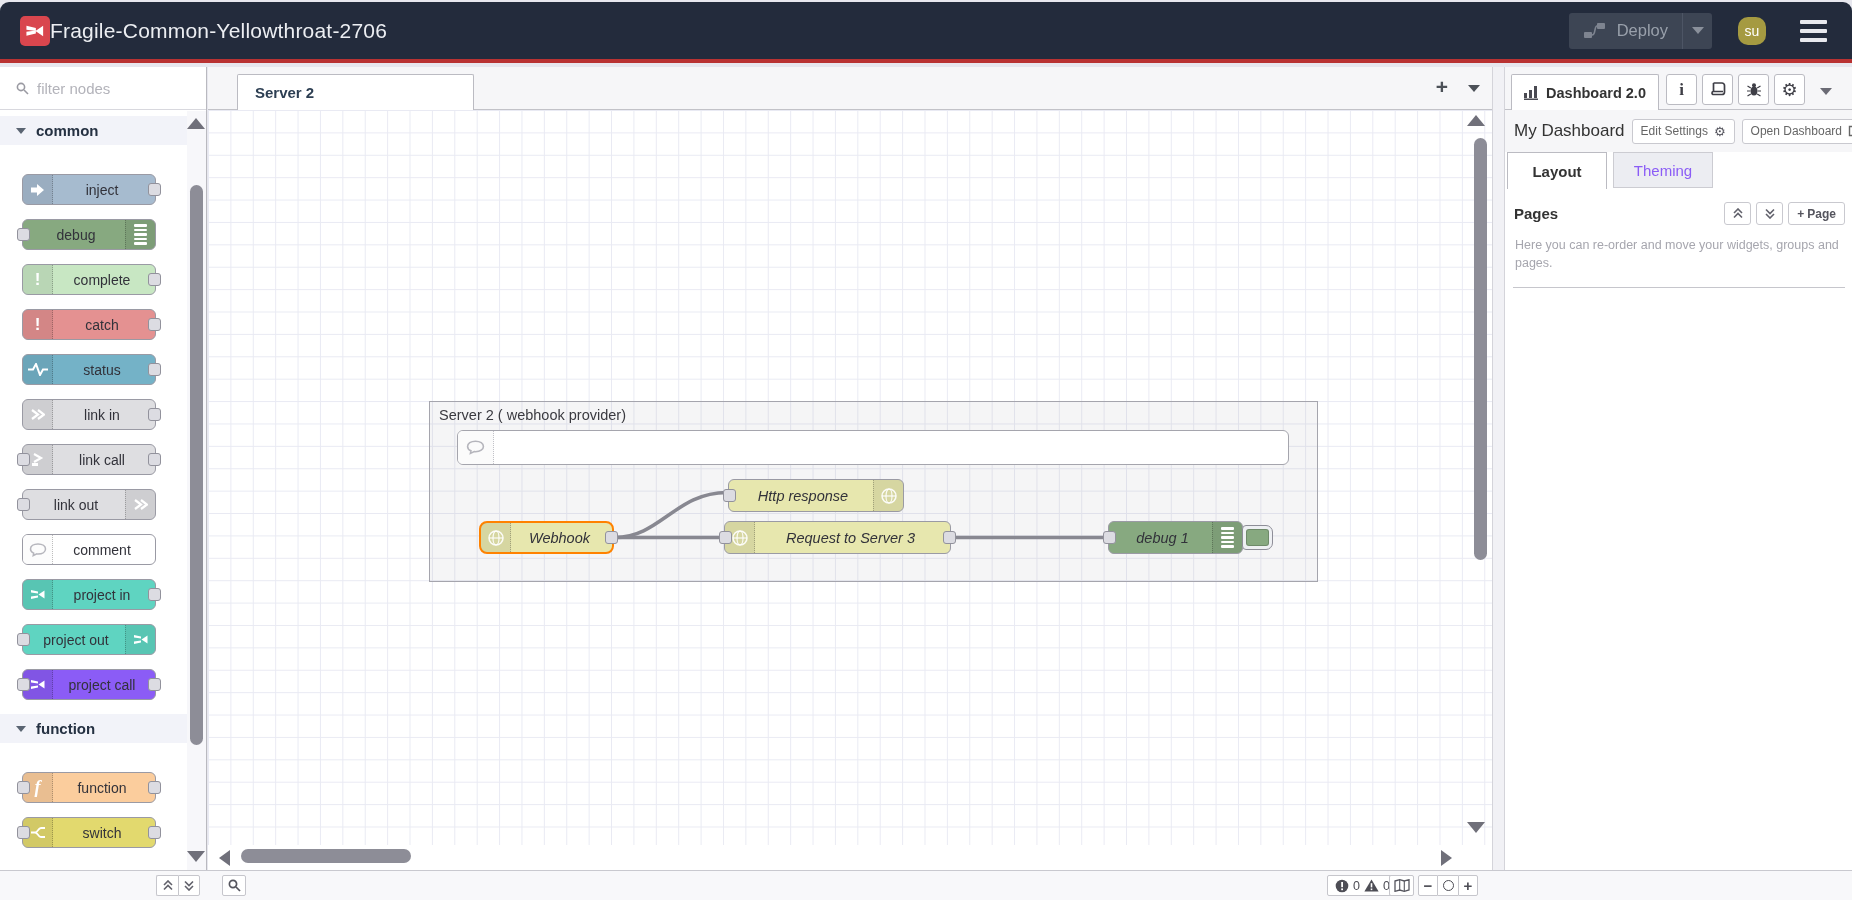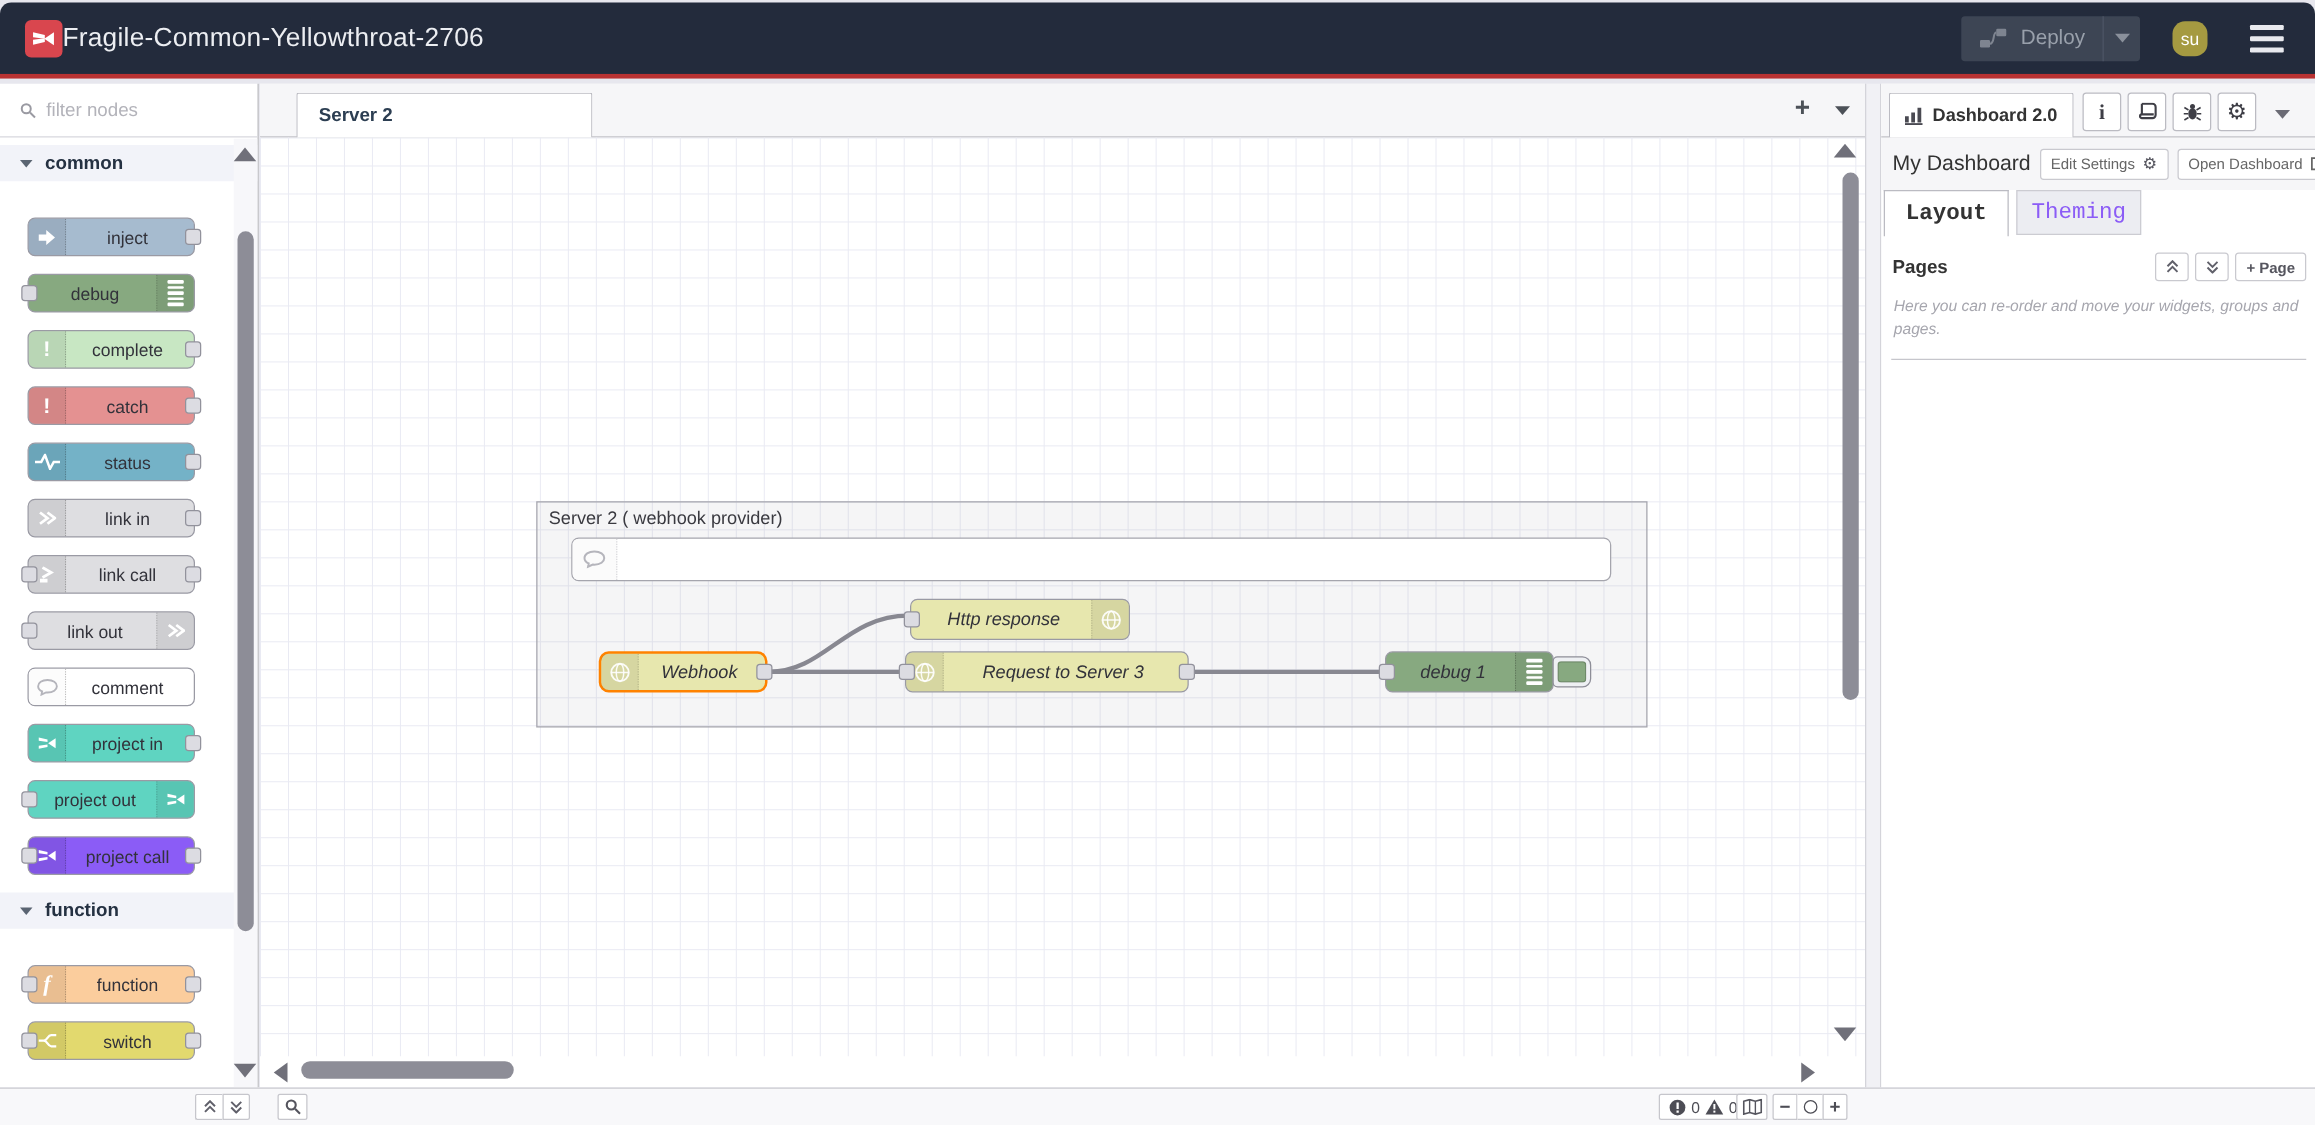--- a/index.html
+++ b/index.html
@@ -100,30 +100,30 @@
   .sb-ico.i1{left:161px;} .sb-ico.i2{left:197px;} .sb-ico.i3{left:233px;} .sb-ico.i4{left:269px;}
   .sb-caret{position:absolute;left:315px;top:21px;}
   .sb-caret i{display:block;width:0;height:0;border-left:6px solid transparent;border-right:6px solid transparent;border-top:7px solid #6b6b75;}
   .sb-title{height:42px;background:#f6f6f8;display:flex;align-items:center;padding:0 7px 0 9px;box-sizing:border-box;}
   .sb-title .ttl{font-size:17px;color:#333;flex:none;}
   .sb-title .sp{flex:1;}
   .sb-btn{height:25px;border:1px solid #c9c9cf;background:#fff;border-radius:3px;font-size:12px;color:#666;
           display:flex;align-items:center;gap:6px;padding:0 8px;margin-left:7px;box-sizing:border-box;white-space:nowrap;}
   .sb-tabs{height:37px;position:relative;}
   .sb-tab2{position:absolute;top:0;width:100px;height:36px;display:flex;align-items:center;justify-content:center;
-           font-size:18px;box-sizing:border-box;font-family:Liberation Mono, monospace;}
+           font-size:15px;box-sizing:border-box;}
   .sb-tab2.active{left:2px;background:#fff;border:1px solid #bbbbc2;border-bottom:none;height:37px;font-weight:bold;color:#333;}
   .sb-tab2.idle{left:108px;background:#ecedf2;border:1px solid #ccccd2;color:#8b5cf6;}
   .sb-pages{display:flex;align-items:center;padding:13px 7px 0 9px;}
   .sb-pages .ph{font-size:15px;font-weight:bold;color:#333;flex:none;}
   .sb-pages .sp{flex:1;}
   .mini-btn{height:23px;border:1px solid #c9c9cf;background:#fff;border-radius:3px;color:#61616b;
             display:flex;align-items:center;justify-content:center;margin-left:5px;box-sizing:border-box;font-size:12px;gap:3px;}
   .mini-btn.sq{width:27px;}  .mini-btn.pg{padding:0 8px;font-weight:bold;color:#55555e;}
-  .sb-help{padding:11px 10px 0 10px;font-style:italic;font-size:12.5px;color:#a6a6ae;line-height:1.45;max-width:336px;}
+  .sb-help{padding:11px 10px 0 10px;font-size:12.5px;color:#a6a6ae;line-height:1.45;max-width:336px;}
   .sb-div{margin:15px 7px 0 8px;border-top:1px solid #c6c6cc;}
   
   .footer{position:absolute;left:0;right:0;bottom:0;height:30px;background:#f8f8fa;border-top:1px solid #c9c9cf;box-sizing:border-box;}
   .fcell{height:21px;border:1px solid #c6c6cc;background:#fff;box-sizing:border-box;display:flex;align-items:center;justify-content:center;color:#4d4d55;}
   .f-collapse{position:absolute;left:156px;top:4px;display:flex;}
   .f-collapse .fcell{width:22px;} .f-collapse .fcell:first-child{border-radius:2px 0 0 2px;border-right:none;}
   .f-collapse .fcell:last-child{border-radius:0 2px 2px 0;}
   .f-search{position:absolute;left:222px;top:4px;width:24px;height:21px;border-radius:2px;}
   .f-status{position:absolute;left:1327px;top:4px;height:21px;border:1px solid #c6c6cc;background:#fff;border-radius:2px;
             display:flex;align-items:center;gap:4px;padding:0 7px;font-size:12.5px;color:#4d4d55;box-sizing:border-box;}

